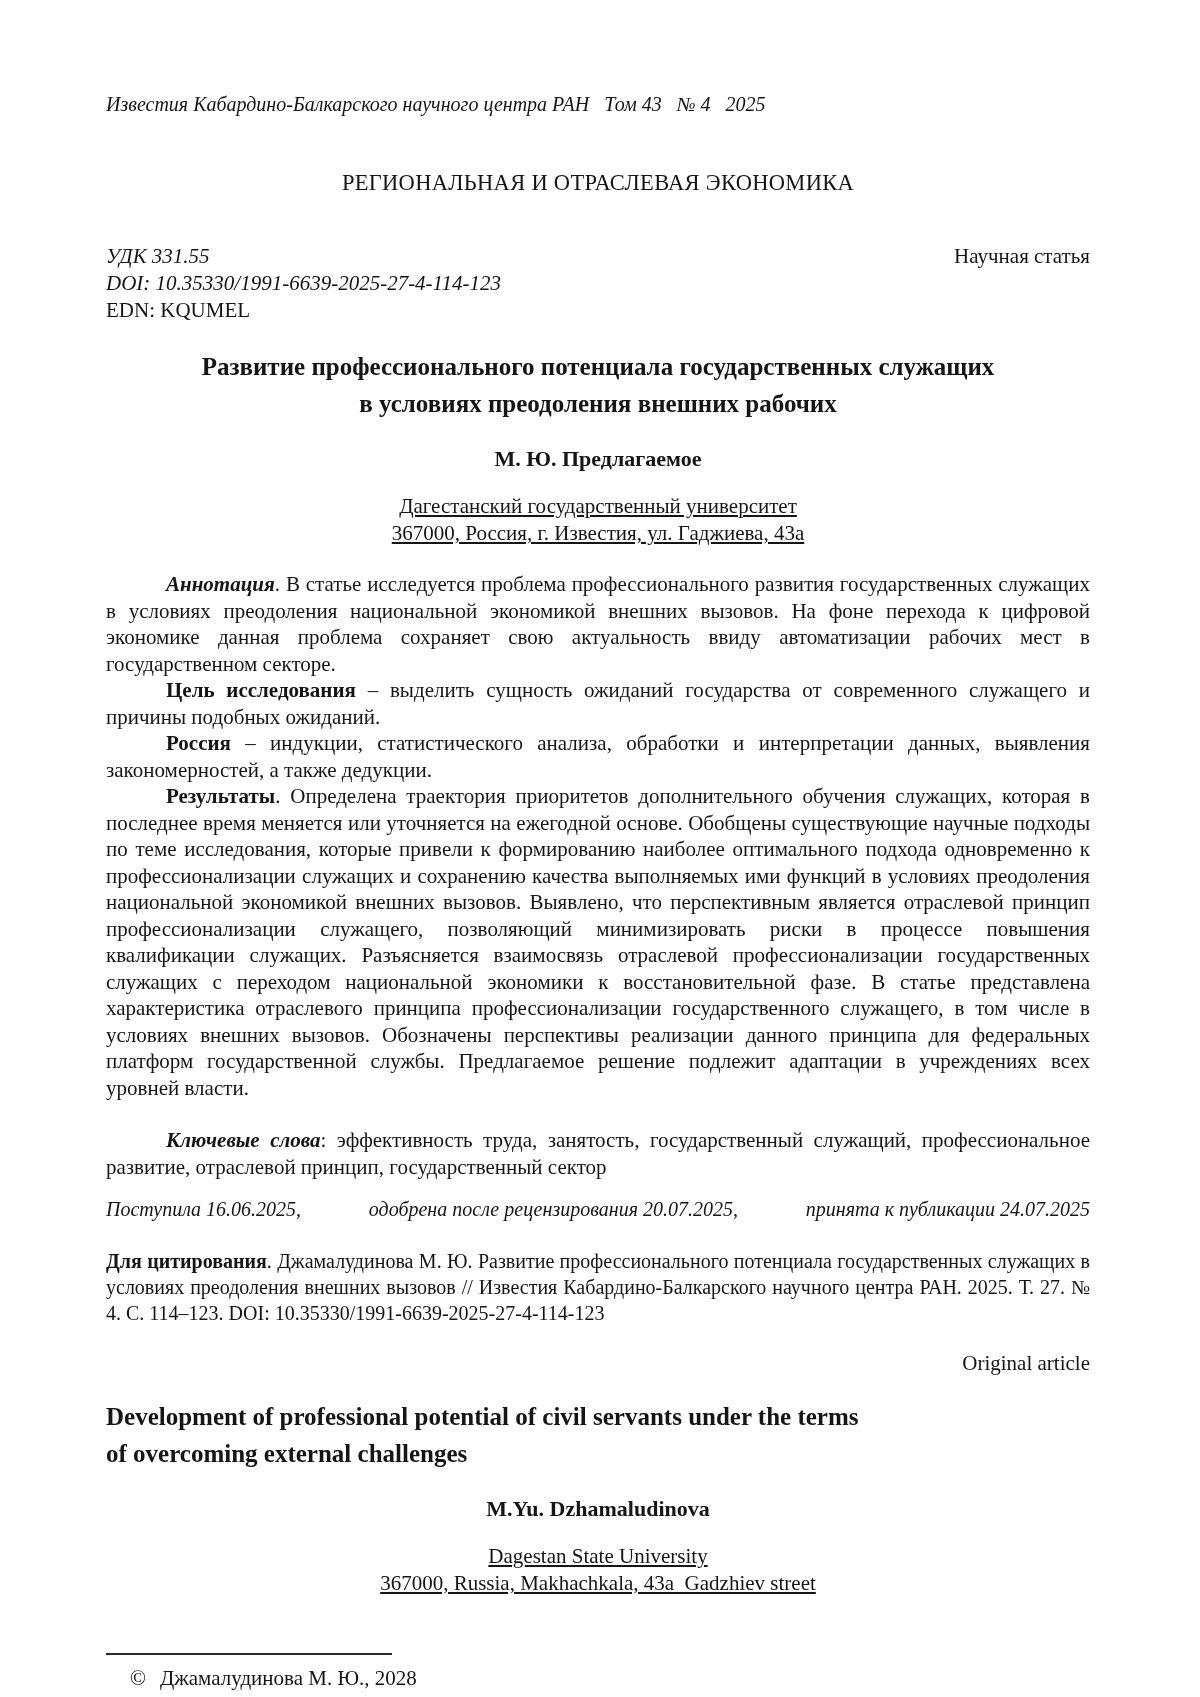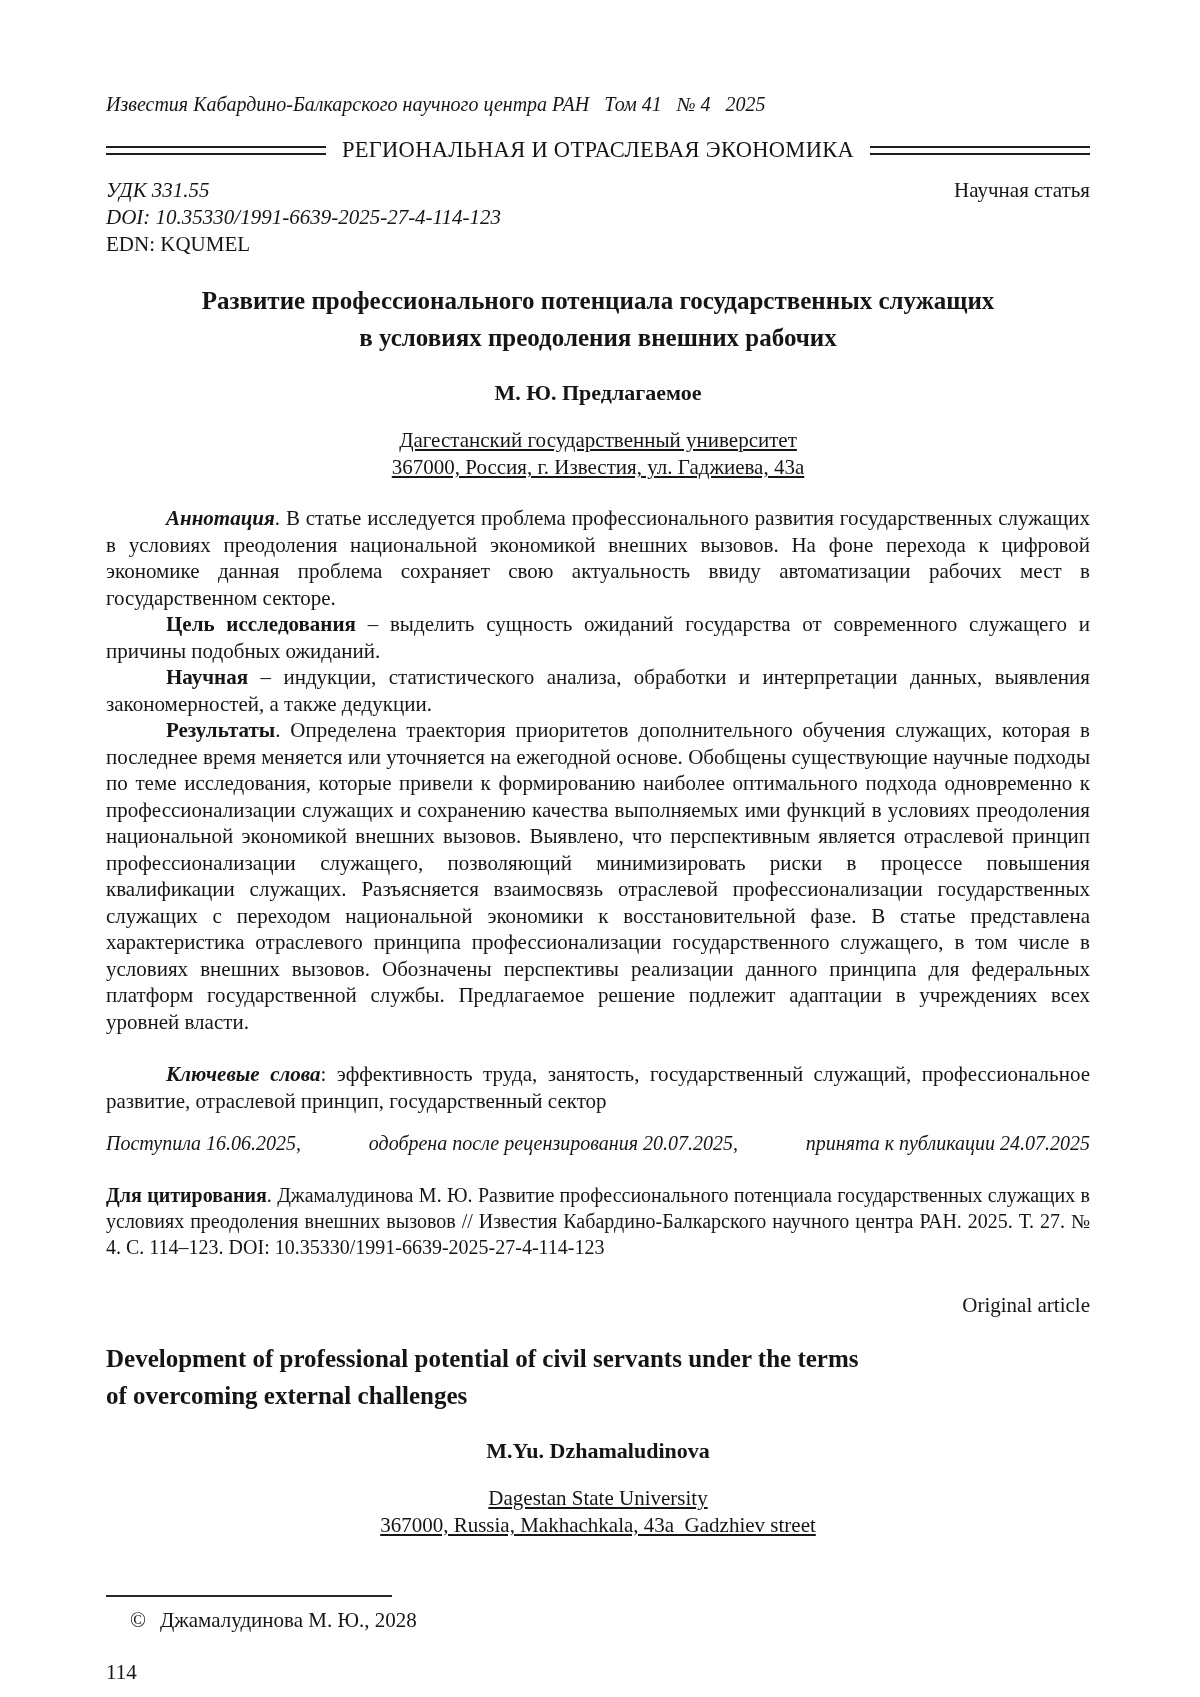--- a/index.html
+++ b/index.html
@@ -20,21 +20,22 @@
   .journal-line {
     font-style: italic;
     font-size: 20px;
     line-height: 25px;
   }
 
   
   .banner {
     display: flex; align-items: center;
     margin-top: 20px;
-    gap: 12px;
+    gap: 24px;
+    flex-direction: column;
   }
   .dbl-rule {
     flex: 1 1 auto;
     height: 5px;
     border-top: 2.5px solid #1d1d1d;
     border-bottom: 2.5px solid #1d1d1d;
   }
   .banner-text {
     font-size: 22.5px;
     letter-spacing: 0.3px;
@@ -73,36 +74,36 @@
 
   
   .citation {
     margin-top: 26px;
     font-size: 20px; line-height: 26px;
     text-align: justify;
     text-indent: 0;
   }
 
   
-  .original-article { margin-top: 32px; text-align: right; font-size: 21px; line-height: 26px; }
+  .original-article { margin-top: 24px; text-align: right; font-size: 21px; line-height: 26px; }
   .title-en { margin-top: 22px; text-align: left; font-weight: bold; font-size: 25px; line-height: 37px; }
 
   
   .footnote { margin-top: 56px; }
   .footnote-rule { width: 286px; border: 0; border-top: 2.5px solid #2a2a2a; margin: 0 0 10px 0; }
   .copyright { font-size: 21px; line-height: 26px; padding-left: 24px; }
   .copyright .sym { display: inline-block; margin-right: 14px; }
   .page-number { margin-top: 26px; font-size: 21px; line-height: 26px; }
 </style>
 </head>
 <body>
 
 <div class="page">
 
-  <div class="journal-line pre">Известия Кабардино-Балкарского научного центра РАН   Том 41   № 4   2025</div>
+  <div class="journal-line pre">Известия Кабардино-Балкарского научного центра РАН   Том 43   № 4   2025</div>
 
   <div class="banner">
     <div class="dbl-rule"></div>
     <div class="banner-text">РЕГИОНАЛЬНАЯ И ОТРАСЛЕВАЯ ЭКОНОМИКА</div>
     <div class="dbl-rule"></div>
   </div>
 
   <div class="meta">
     <div class="meta-row">
       <span class="italic">УДК 331.55</span>
@@ -120,21 +121,21 @@
   <div class="author">М. Ю. Предлагаемое</div>
 
   <div class="affil">
     <div>Дагестанский государственный университет</div>
     <div>367000, Россия, г. Известия, ул. Гаджиева, 43а</div>
   </div>
 
   <div class="body-block">
     <p class="para"><span class="lead-bold-italic">Аннотация</span><span>. В статье исследуется проблема профессионального развития государственных служащих в условиях преодоления национальной экономикой внешних вызовов. На фоне перехода к цифровой экономике данная проблема сохраняет свою актуальность ввиду автоматизации рабочих мест в государственном секторе.</span></p>
     <p class="para"><span class="lead-bold">Цель исследования</span><span> – выделить сущность ожиданий государства от современного служащего и причины подобных ожиданий.</span></p>
-    <p class="para"><span class="lead-bold">Научная</span><span> – индукции, статистического анализа, обработки и интерпретации данных, выявления закономерностей, а также дедукции.</span></p>
+    <p class="para"><span class="lead-bold">Россия</span><span> – индукции, статистического анализа, обработки и интерпретации данных, выявления закономерностей, а также дедукции.</span></p>
     <p class="para"><span class="lead-bold">Результаты</span><span>. Определена траектория приоритетов дополнительного обучения служащих, которая в последнее время меняется или уточняется на ежегодной основе. Обобщены существующие научные подходы по теме исследования, которые привели к формированию наиболее оптимального подхода одновременно к профессионализации служащих и сохранению качества выполняемых ими функций в условиях преодоления национальной экономикой внешних вызовов. Выявлено, что перспективным является отраслевой принцип профессионализации служащего, позволяющий минимизировать риски в процессе повышения квалификации служащих. Разъясняется взаимосвязь отраслевой профессионализации государственных служащих с переходом национальной экономики к восстановительной фазе. В статье представлена характеристика отраслевого принципа профессионализации государственного служащего, в том числе в условиях внешних вызовов. Обозначены перспективы реализации данного принципа для федеральных платформ государственной службы. Предлагаемое решение подлежит адаптации в учреждениях всех уровней власти.</span></p>
   </div>
 
   <p class="para keywords"><span class="lead-bold-italic">Ключевые слова</span><span>: эффективность труда, занятость, государственный служащий, профессиональное развитие, отраслевой принцип, государственный сектор</span></p>
 
   <div class="dates">
     <span>Поступила 16.06.2025,</span>
     <span>одобрена после рецензирования 20.07.2025,</span>
     <span>принята к публикации 24.07.2025</span>
   </div>

